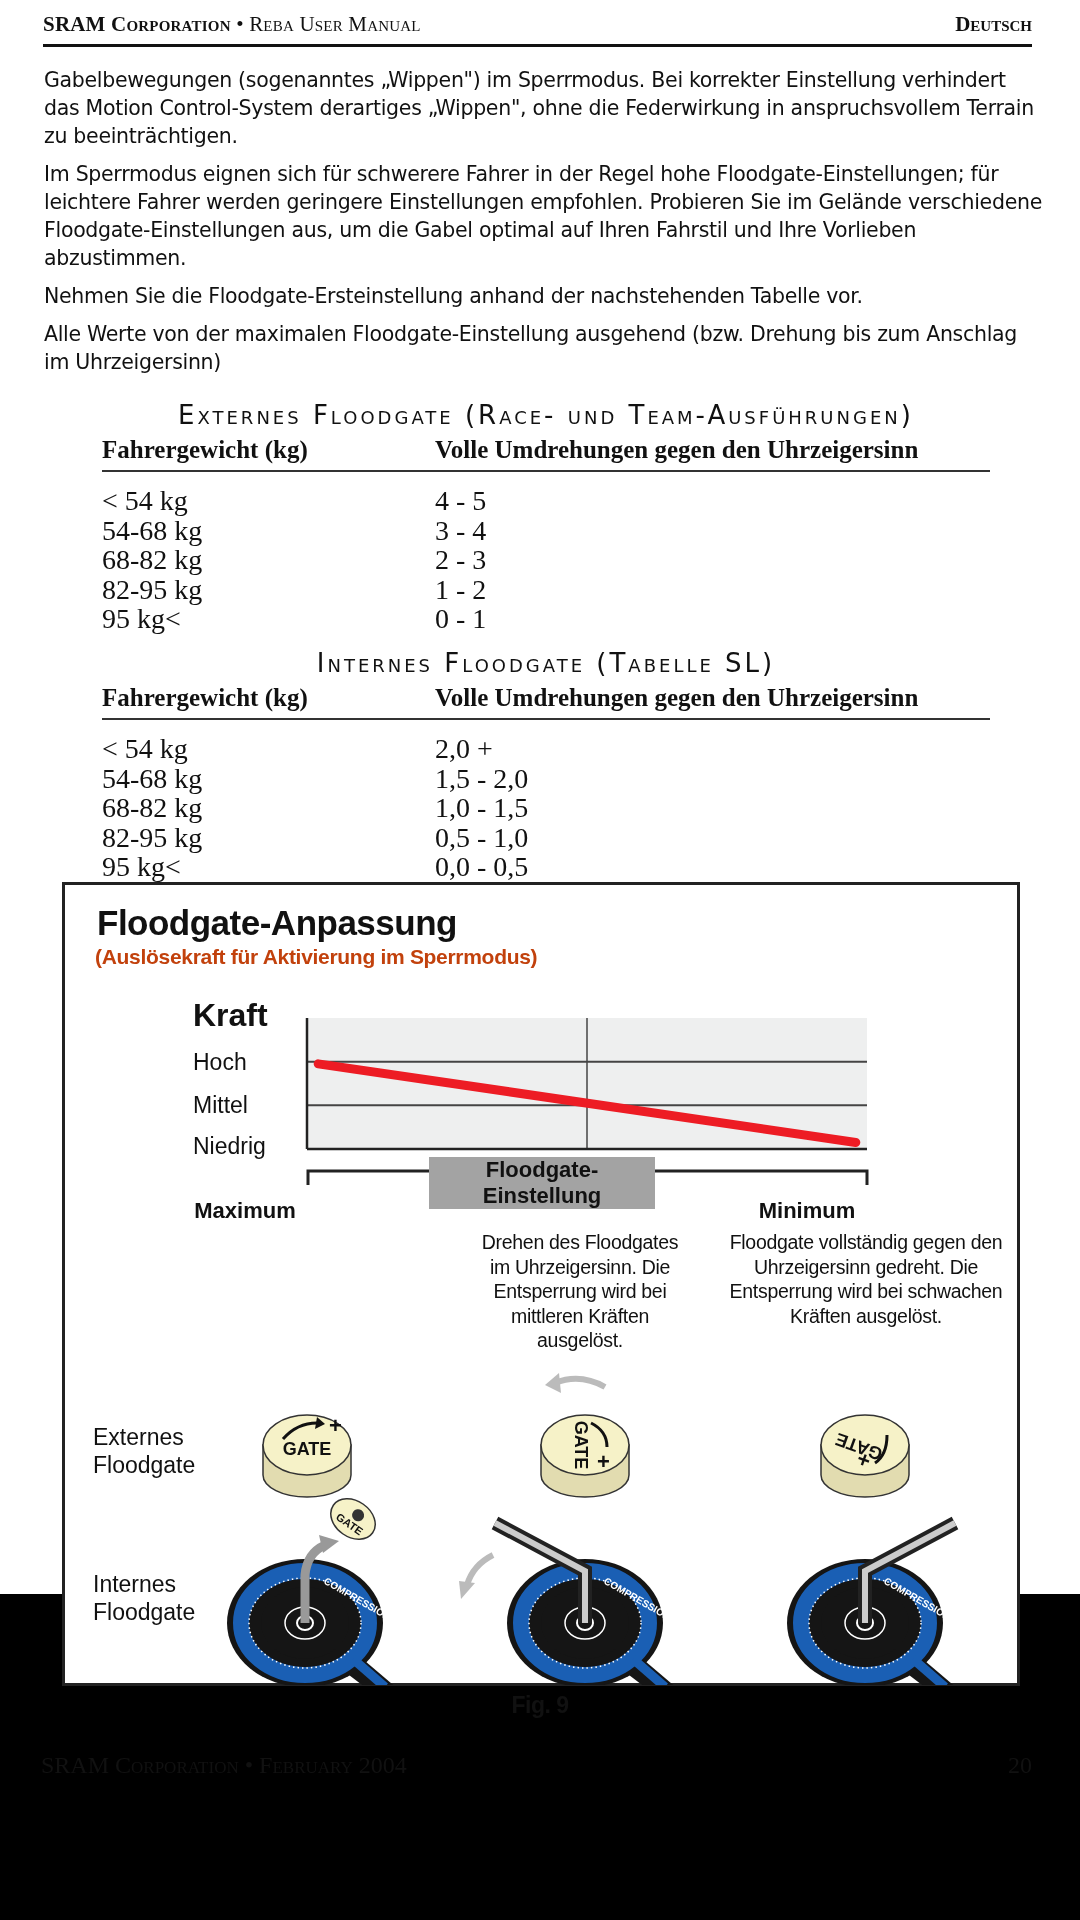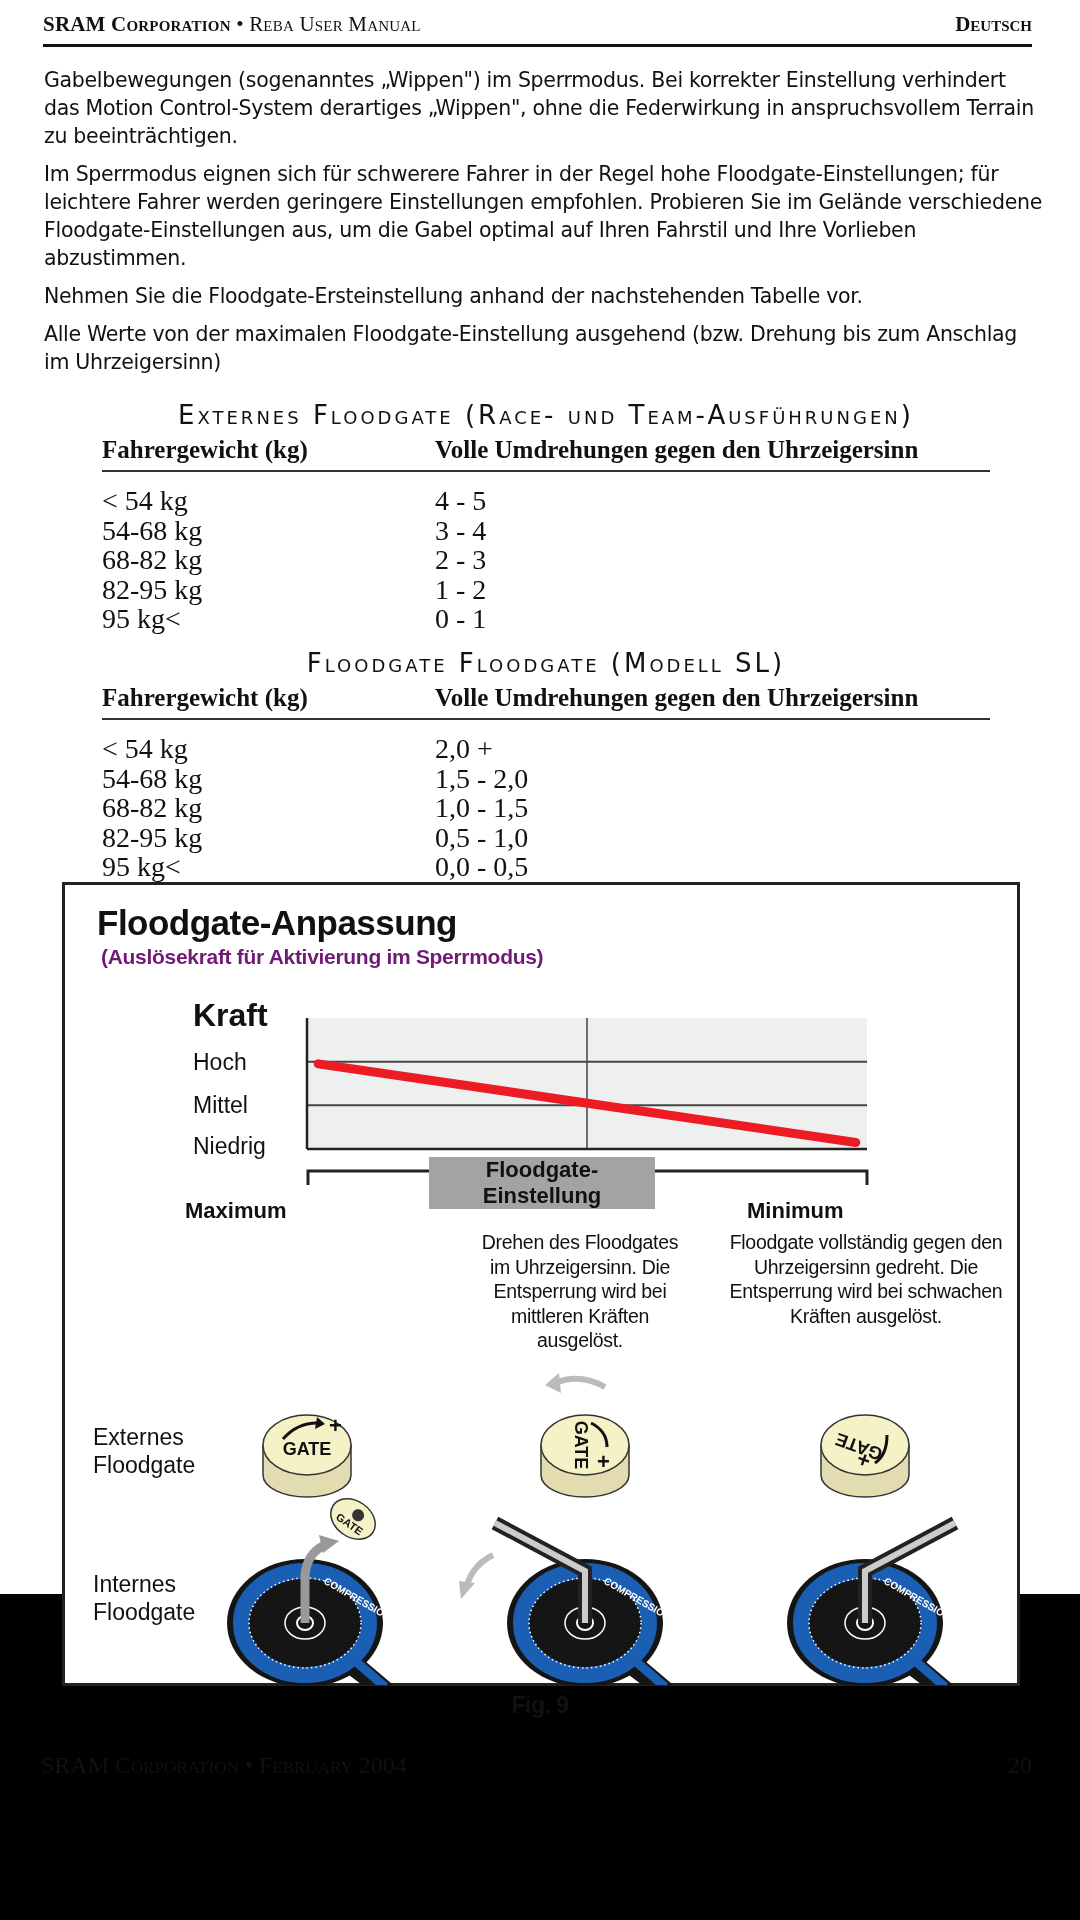--- a/index.html
+++ b/index.html
@@ -14,26 +14,26 @@
   .tbl-title { position:absolute; left:102px; width:888px; text-align:center; font-family:"DejaVu Sans", sans-serif; font-size:26px; font-variant:small-caps; letter-spacing:3px; color:#111; }
   .tbl { position:absolute; left:102px; width:888px; font-family:"Liberation Serif", serif; color:#111; }
   .tbl .th { height:34px; border-bottom:2px solid #333; font-weight:bold; font-size:25px; position:relative; }
   .tbl .th span, .tbl .row span { position:absolute; top:0; }
   .tbl .c1 { left:0; }
   .tbl .c2 { left:333px; }
   .tbl .rows { margin-top:13px; }
   .tbl .row { position:relative; height:29.5px; font-size:28px; }
   .figbox { position:absolute; left:62px; top:882px; width:958px; height:804px; border:3px solid #222; box-sizing:border-box; background:#fff; }
   .fig-title { position:absolute; left:32px; top:18px; font-size:35px; font-weight:bold; color:#111; letter-spacing:-0.5px; }
-  .fig-sub { position:absolute; left:36px; top:60px; font-size:21px; font-weight:bold; color:#701a75; letter-spacing:-0.3px; }
+  .fig-sub { position:absolute; left:30px; top:60px; font-size:21px; font-weight:bold; color:#c2410c; letter-spacing:-0.3px; }
   .kraft { position:absolute; left:128px; top:112px; font-size:32px; font-weight:bold; color:#111; }
   .ylab { position:absolute; left:128px; font-size:23px; color:#111; }
   .chart-svg { position:absolute; left:0; top:0; }
   .xlab { position:absolute; left:364px; top:272px; width:226px; text-align:center; font-size:22px; font-weight:bold; color:#111; background:#a3a3a3; }
-  .col-head { position:absolute; font-size:22px; font-weight:bold; color:#111; text-align:left; }
+  .col-head { position:absolute; font-size:22px; font-weight:bold; color:#111; text-align:center; }
   .col-desc { position:absolute; font-size:19.5px; line-height:24.5px; color:#111; text-align:center; letter-spacing:-0.3px; }
   .row-label { position:absolute; left:28px; font-size:23px; line-height:28px; color:#111; }
   .illus { position:absolute; }
   .fig-cap { position:absolute; left:0; width:1080px; top:1692px; text-align:center; font-size:23px; font-weight:bold; color:#111; letter-spacing:-0.5px; }
   .ftr { position:absolute; left:41px; right:48px; top:1752px; font-family:"Liberation Serif", serif; font-size:24px; color:#111; }
   .ftr .left { position:absolute; left:0; font-variant:small-caps; }
   .ftr .right { position:absolute; right:0; }
 </style>
 </head>
 <body>
@@ -79,21 +79,21 @@
           <span class="c1">82-95 kg</span>
           <span class="c2">1 - 2</span>
         </div>
       <div class="row">
           <span class="c1">95 kg&lt;</span>
           <span class="c2">0 - 1</span>
         </div>
     </div>
   </div>
 
-  <div class="tbl-title" style="top:648px;">Floodgate Floodgate (Modell SL)</div>
+  <div class="tbl-title" style="top:648px;">Internes Floodgate (Tabelle SL)</div>
   <div class="tbl" style="top:684px;">
     <div class="th">
       <span class="c1">Fahrergewicht (kg)</span>
       <span class="c2">Volle Umdrehungen gegen den Uhrzeigersinn</span>
     </div>
     <div class="rows">
       <div class="row">
           <span class="c1">&lt; 54 kg</span>
           <span class="c2">2,0 +</span>
         </div>

